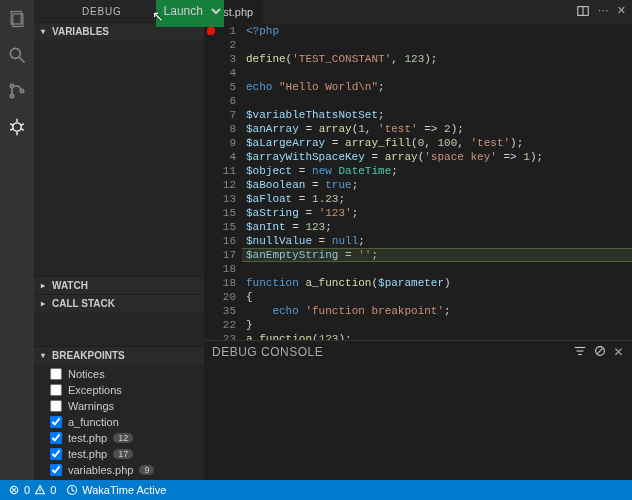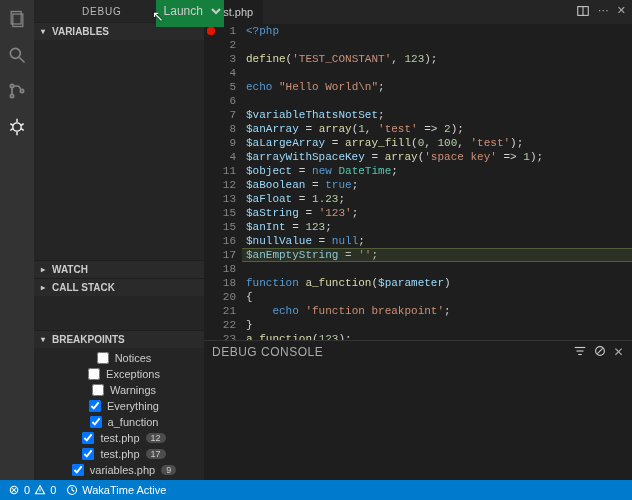--- a/index.html
+++ b/index.html
@@ -12,21 +12,21 @@
   .sidebar { width:170px; background:#252526; display:flex; flex-direction:column; }
   .sb-header { height:22px; display:flex; align-items:center; padding:0 12px; color:#bbb; font-size:10px; gap:17px;margin-left:36px; }
   .sb-title { letter-spacing:.8px; }
   .sb-select { flex:1; background:#15803d; color:#ccc; border:none; font-size:12px; padding:1px 4px; height:31px; }
   .sb-header .ic { width:14px; height:14px; color:#ccc; display:flex; align-items:center; justify-content:center; cursor:pointer; }
   .pointer { position:absolute; left:82px; top:8px; font-size:14px; color:#fff; filter:drop-shadow(0 0 1px #000); pointer-events:none; }
   .section-head { height:18px; display:flex; align-items:center; padding-left:4px; background:#2a2a2a; color:#ccc; font-size:10px; font-weight:bold; gap:4px; cursor:pointer; border-top:1px solid #1e1e1e;}
   .section-head .tw { font-size:8px; width:10px; text-align:center; }
   .flex-spacer { flex:1; }
   .bp-list { padding:2px 0; }
-  .bp-item { display:flex; align-items:center; padding:0 6px 0 16px; height:16px; font-size:11px; color:#ccc; gap:6px;justify-content:center; }
+  .bp-item { display:flex; align-items:center; padding:0 6px 0 16px; height:16px; font-size:11px; color:#ccc; gap:6px; }
   .bp-item input[type=checkbox]{ width:12px; height:12px; }
   .badge { background:#4d4d4d; color:#ccc; border-radius:6px; font-size:9px; padding:0 5px; }
   .editor-area { flex:1; display:flex; flex-direction:column; background:#1e1e1e; min-width:0; }
   .tabs { height:24px; background:#252526; display:flex; align-items:center; }
   .tab { height:24px; background:#1e1e1e; color:#ccc; font-size:11px; padding:0 10px; display:flex; align-items:center; border-right:1px solid #252526; }
   .tab-actions { margin-left:auto; display:flex; gap:8px; padding:0 6px; color:#aaa;}
   .tab-actions .ic{cursor:pointer;}
   .editor { flex:1; overflow:hidden; font-family: Consolas, "Courier New", monospace; font-size:11px; line-height:14px; display:flex; position:relative; }
   .gutter-bp { width:14px; }
   .gutter-ln { width:24px; text-align:right; color:#858585; padding-right:6px; }
@@ -141,24 +141,20 @@
         <div class="bp-item">
           <input type="checkbox" style="">
           <span>Exceptions</span>
         </div>
         <div class="bp-item">
           <input type="checkbox" style="">
           <span>Warnings</span>
         </div>
         <div class="bp-item">
           <input type="checkbox" checked="" style="">
-          <span>Everything</span>
-        </div>
-        <div class="bp-item">
-          <input type="checkbox" checked="" style="">
           <span>a_function</span>
         </div>
         <div class="bp-item">
           <input type="checkbox" checked="" style="">
           <span>test.php</span>
           <span class="badge">12</span>
         </div>
         <div class="bp-item">
           <input type="checkbox" checked="" style="">
           <span>test.php</span>
@@ -237,21 +233,21 @@
           <div class="line">11</div>
           <div class="line">12</div>
           <div class="line">13</div>
           <div class="line">15</div>
           <div class="line">15</div>
           <div class="line">16</div>
           <div class="line">17</div>
           <div class="line">18</div>
           <div class="line">18</div>
           <div class="line">20</div>
-          <div class="line">21</div>
+          <div class="line">35</div>
           <div class="line">22</div>
           <div class="line">23</div>
         </div>
       <div class="code" id="code"><div class="line"><span class="tok-phptag">&lt;?php</span></div><div class="line"></div><div class="line"><span class="tok-fn">define</span><span></span><span>(</span><span class="tok-str">'TEST_CONSTANT'</span><span>, </span><span class="tok-num">123</span><span>);</span></div><div class="line"></div><div class="line"><span class="tok-kw">echo</span><span> </span><span class="tok-str">"Hello World\n"</span><span>;</span></div><div class="line"></div><div class="line"><span class="tok-var">$variableThatsNotSet</span><span>;</span></div><div class="line"><span class="tok-var">$anArray</span><span> = </span><span class="tok-fn">array</span><span>(</span><span class="tok-num">1</span><span>, </span><span class="tok-str">'test'</span><span> =&gt; </span><span class="tok-num">2</span><span>);</span></div><div class="line"><span class="tok-var">$aLargeArray</span><span> = </span><span class="tok-fn">array_fill</span><span>(</span><span class="tok-num">0</span><span>, </span><span class="tok-num">100</span><span>, </span><span class="tok-str">'test'</span><span>);</span></div><div class="line"><span class="tok-var">$arrayWithSpaceKey</span><span> = </span><span class="tok-fn">array</span><span>(</span><span class="tok-str">'space key'</span><span> =&gt; </span><span class="tok-num">1</span><span>);</span></div><div class="line"><span class="tok-var">$object</span><span> = </span><span class="tok-kw">new</span><span> </span><span class="tok-type">DateTime</span><span>;</span></div><div class="line"><span class="tok-var">$aBoolean</span><span> = </span><span class="tok-kw">true</span><span>;</span></div><div class="line"><span class="tok-var">$aFloat</span><span> = </span><span class="tok-num">1.23</span><span>;</span></div><div class="line"><span class="tok-var">$aString</span><span> = </span><span class="tok-str">'123'</span><span>;</span></div><div class="line"><span class="tok-var">$anInt</span><span> = </span><span class="tok-num">123</span><span>;</span></div><div class="line"><span class="tok-var">$nullValue</span><span> = </span><span class="tok-kw">null</span><span>;</span></div><div class="line"><span class="tok-var">$anEmptyString</span><span> = </span><span class="tok-str">''</span><span>;</span></div><div class="line"></div><div class="line"><span class="tok-kw">function</span><span> </span><span class="tok-fn">a_function</span><span>(</span><span class="tok-var">$parameter</span><span>)</span></div><div class="line"><span>{</span></div><div class="line"><span>    </span><span class="tok-kw">echo</span><span> </span><span class="tok-str">'function breakpoint'</span><span>;</span></div><div class="line"><span>}</span></div><div class="line"><span class="tok-fn">a_function</span><span>(</span><span class="tok-num">123</span><span>);</span></div><div class="highlight-line" style="top: 224px;"></div></div>
     </div>
 
     <div class="dbg-console">
       <div class="dbg-head">
         <span>DEBUG CONSOLE</span>
         <span style="margin-left:auto"></span>

